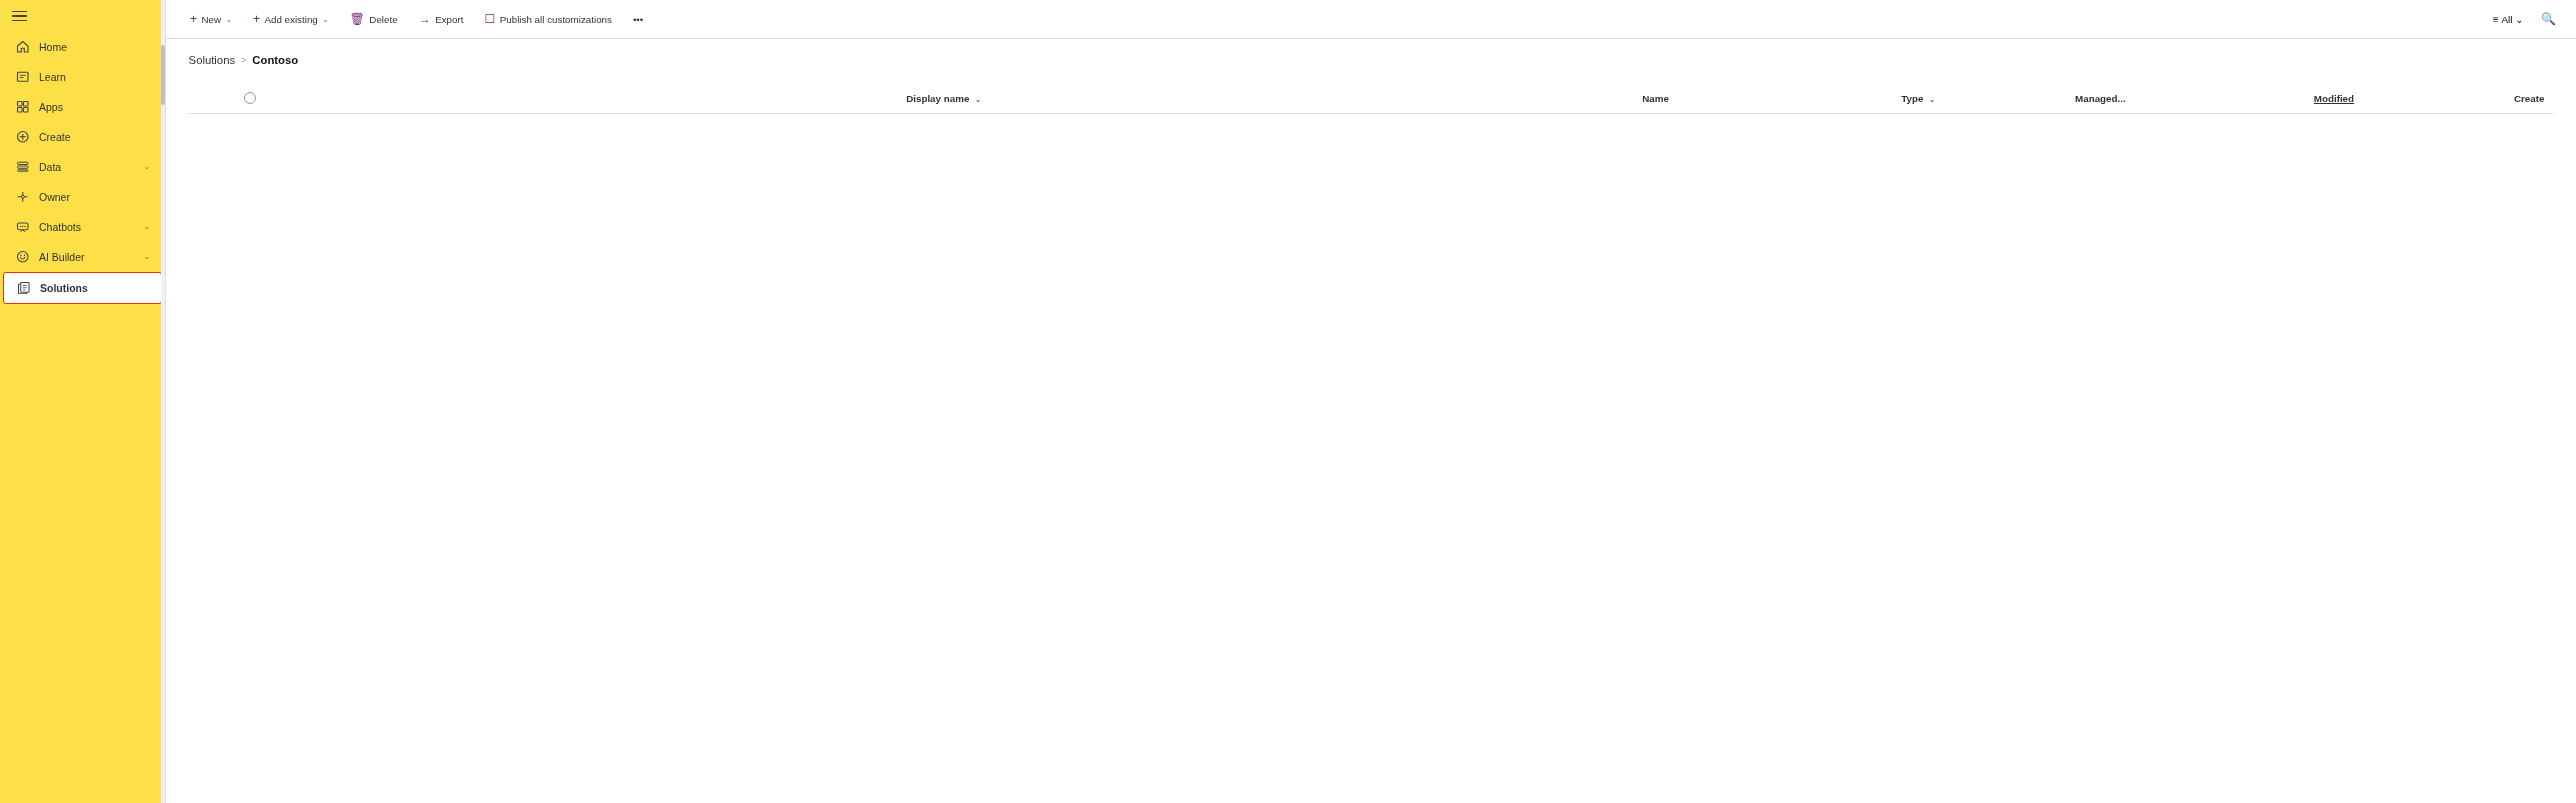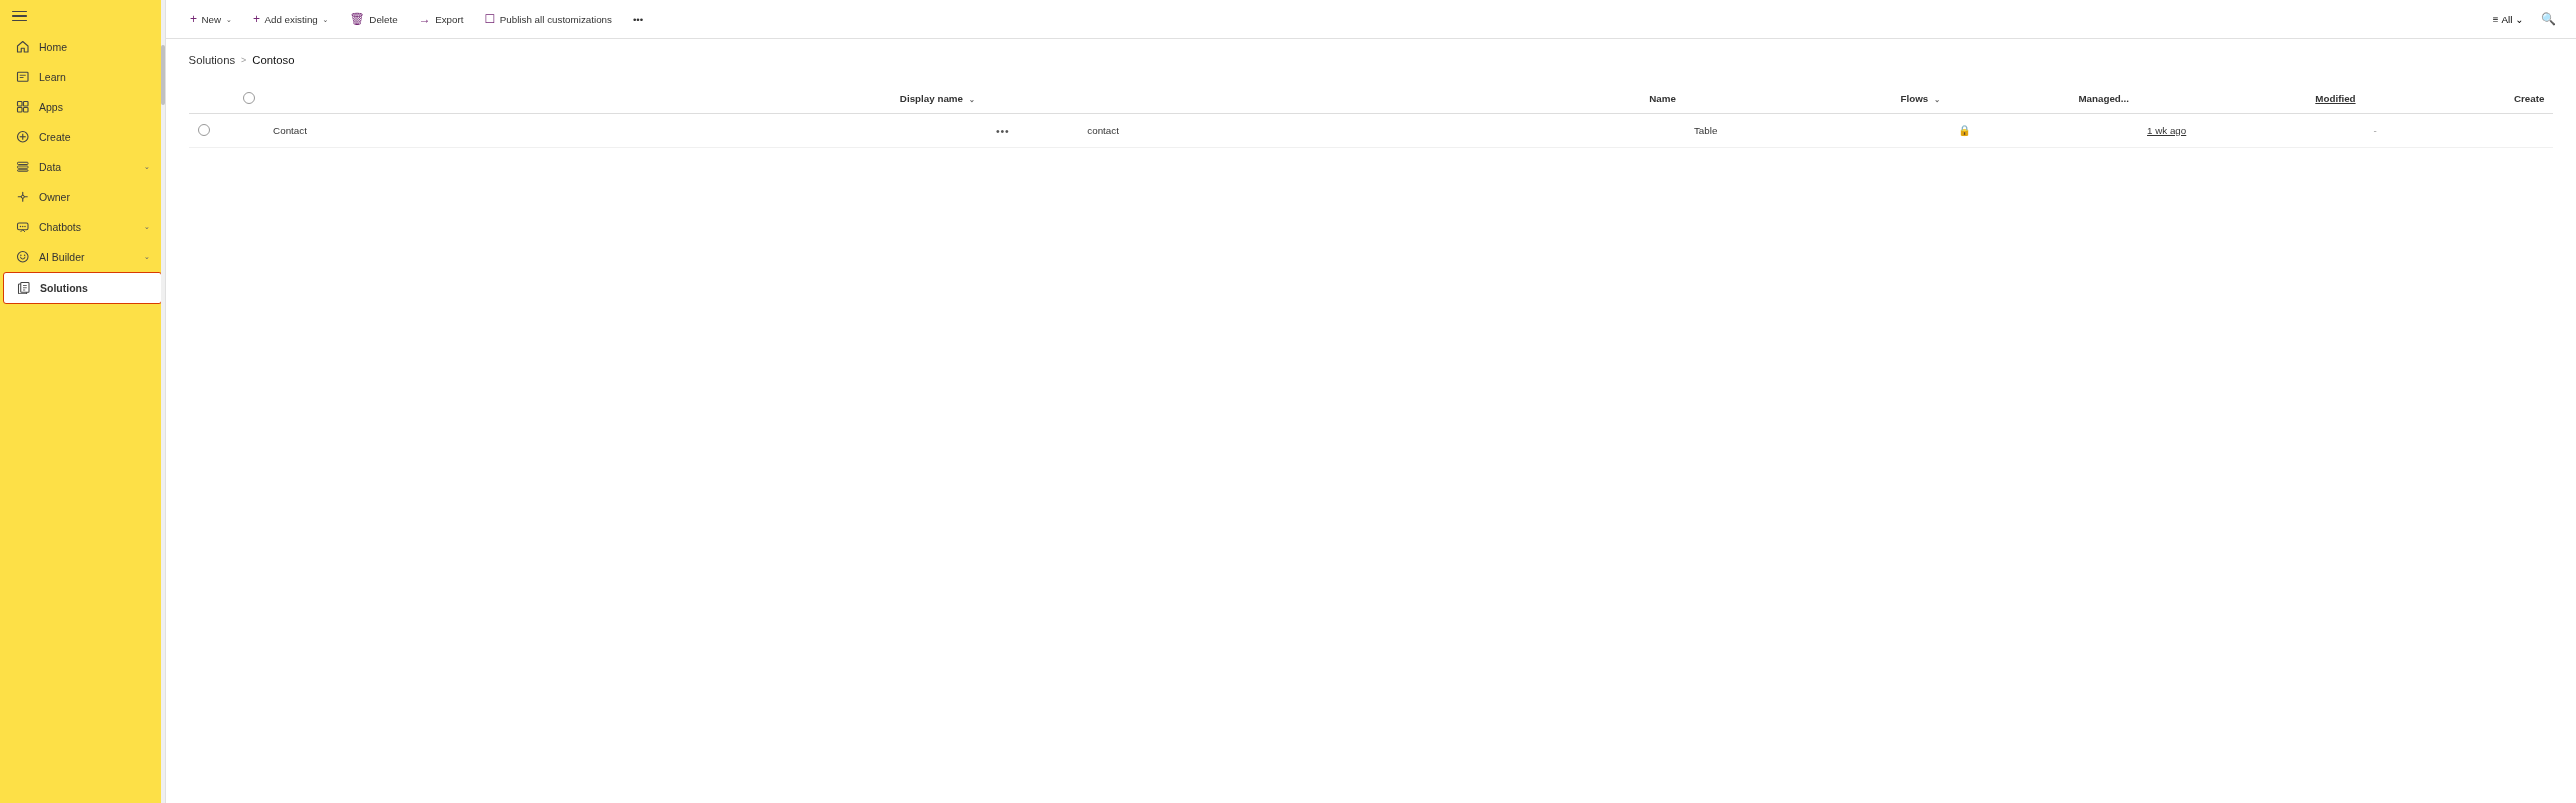--- a/index.html
+++ b/index.html
@@ -149,21 +149,21 @@
       gap: 6px;
       margin-bottom: 18px;
       font-size: 11.3px;
     }
     .breadcrumb-link {
       color: #333;
       cursor: pointer;
       text-decoration: none;
     }
     .breadcrumb-separator { color: #999; font-size: 9px; }
-    .breadcrumb-current { font-weight: 400; color: #111; font-size: 11.3px; }
+    .breadcrumb-current { font-weight: 700; color: #111; font-size: 11.3px; }
 
     
     .data-table {
       width: 100%;
       border-collapse: collapse;
     }
     .data-table thead tr {
       border-bottom: 0.8px solid #ddd;
     }
     .data-table th {
@@ -399,48 +399,32 @@
           </th>
           <th class="col-display">
             <span>Display name</span>
             <span class="sort-icon">⌄</span>
           </th>
           <th class="col-ellipsis"></th>
           <th class="col-name">
             <span>Name</span>
           </th>
           <th class="col-type">
-            <span>Flows</span>
+            <span>Type</span>
             <span class="sort-icon">⌄</span>
           </th>
           <th class="col-managed">
             <span>Managed...</span>
           </th>
           <th class="col-modified">
             <span>Modified</span>
           </th>
           <th class="col-owner">
             <span>Create</span>
           </th>
         </tr>
       </thead>
       <tbody id="table-body">
-          <tr>
-      <td class="col-select">
-        <span class="row-radio"></span>
-      </td>
-      <td class="col-display">Contact</td>
-      <td class="col-ellipsis">
-        <button class="ellipsis-btn">•••</button>
-      </td>
-      <td class="col-name">contact</td>
-      <td class="col-type type-text">Table</td>
-      <td class="col-managed">
-        <span class="lock-icon">🔒</span>
-      </td>
-      <td class="col-modified">1 wk ago</td>
-      <td class="col-owner"><span class="dash">-</span></td>
-    </tr>
         </tbody>
     </table>
   </div>
 </div>
 
 
 </body></html>

